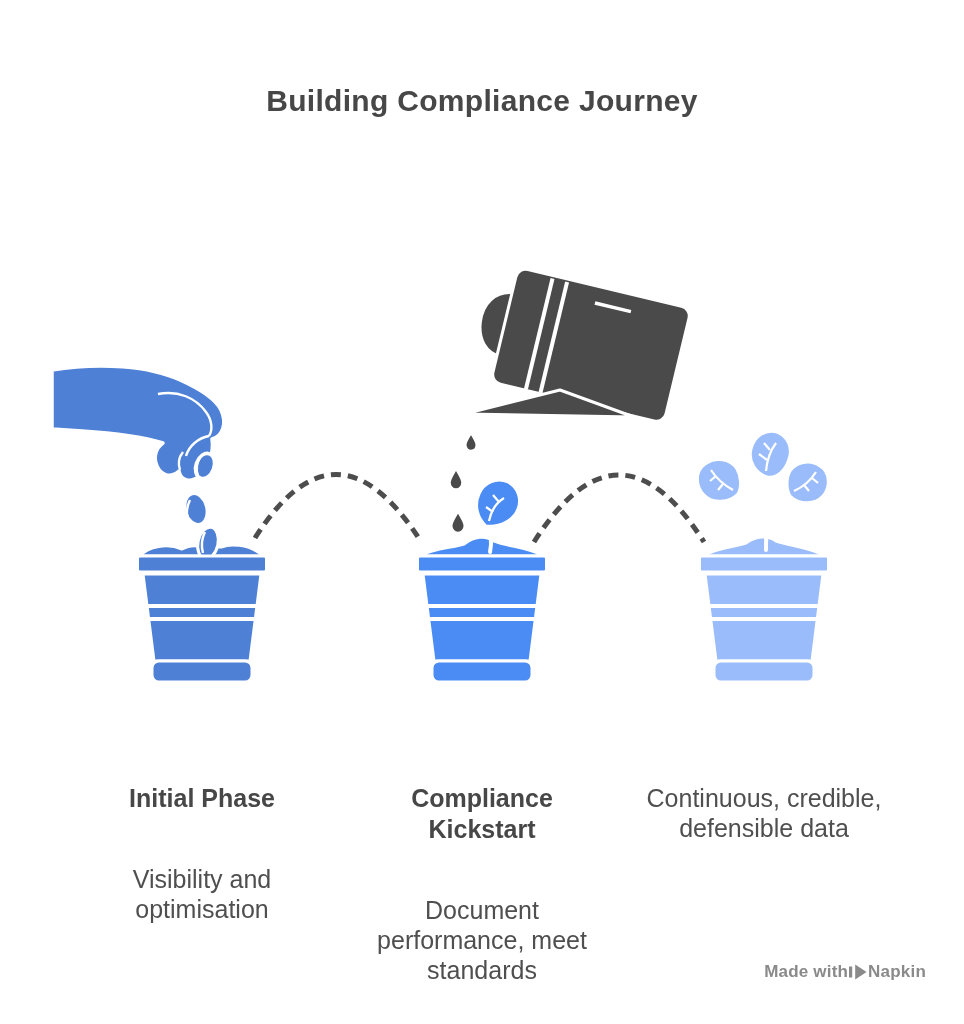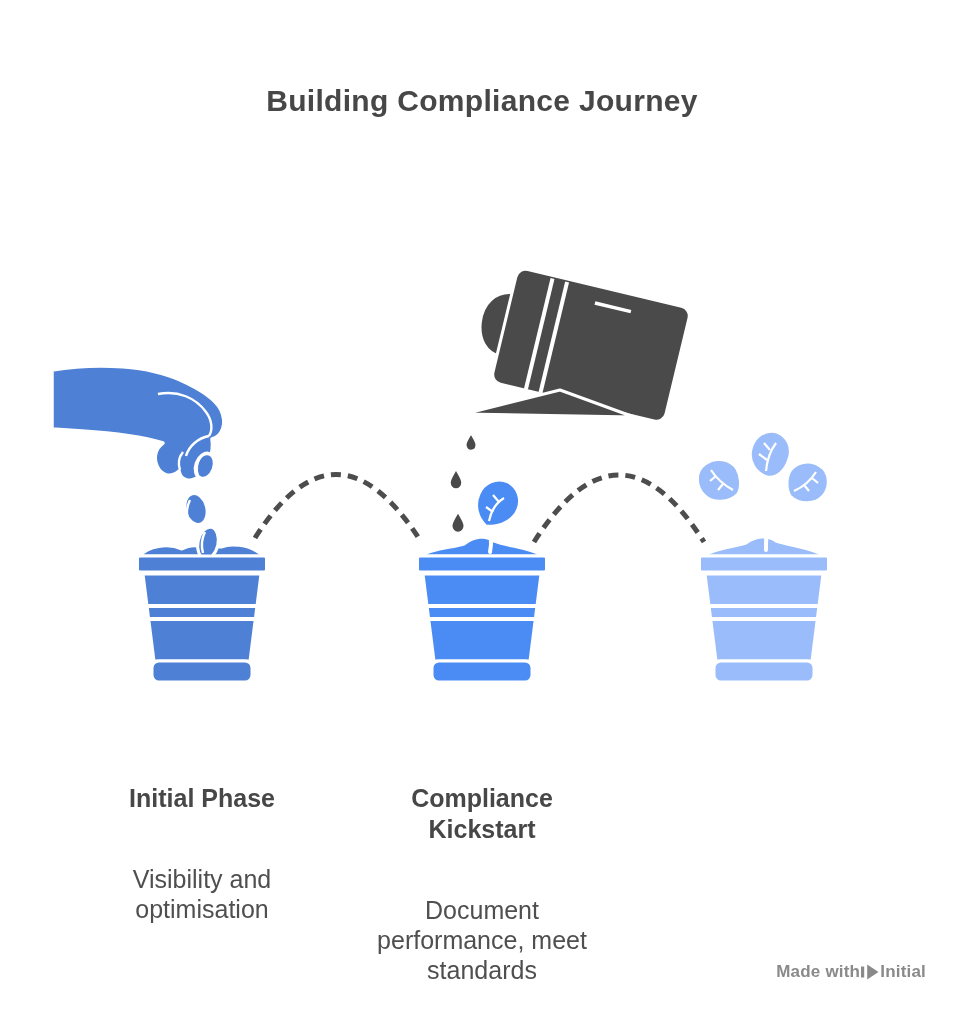--- a/index.html
+++ b/index.html
@@ -136,24 +136,26 @@
 optimisation</p>
   </div>
   <div class="stage-label label-2">
     <p class="heading">Compliance
 Kickstart</p>
     <p class="desc">Document
 performance, meet
 standards</p>
   </div>
   <div class="stage-label label-3">
+    <p class="desc">Continuous, credible,
+defensible data</p>
   </div>
 
   <div class="watermark">
     <span>Made with</span>
     <svg width="20" height="18" viewBox="0 0 20 18">
       <path d="M1,3.5 h3.2 v11 h-3.2 Z" fill="#8a8a8a"></path>
       <path d="M7.2,1.5 L18.5,9 L7.2,16.5 Z" fill="#8a8a8a"></path>
     </svg>
-    <span>Initial</span>
+    <span>Napkin</span>
   </div>
 
 </div>
 
 </body></html>

